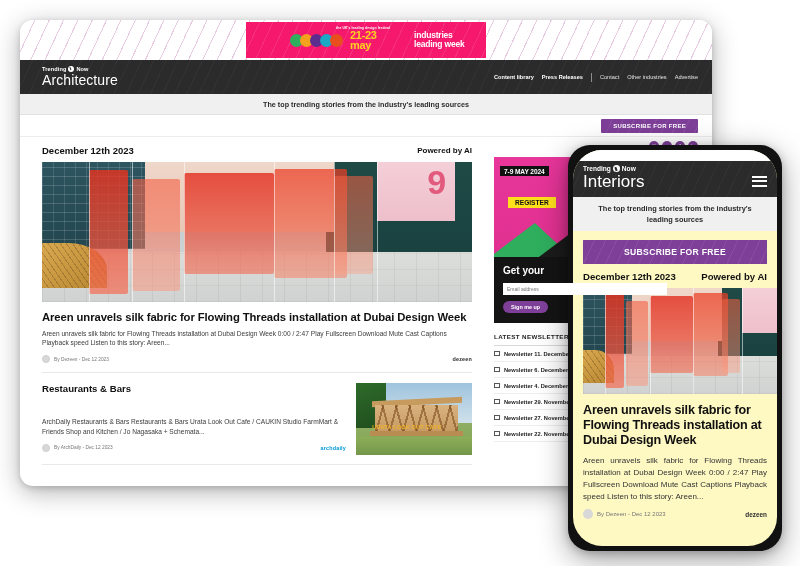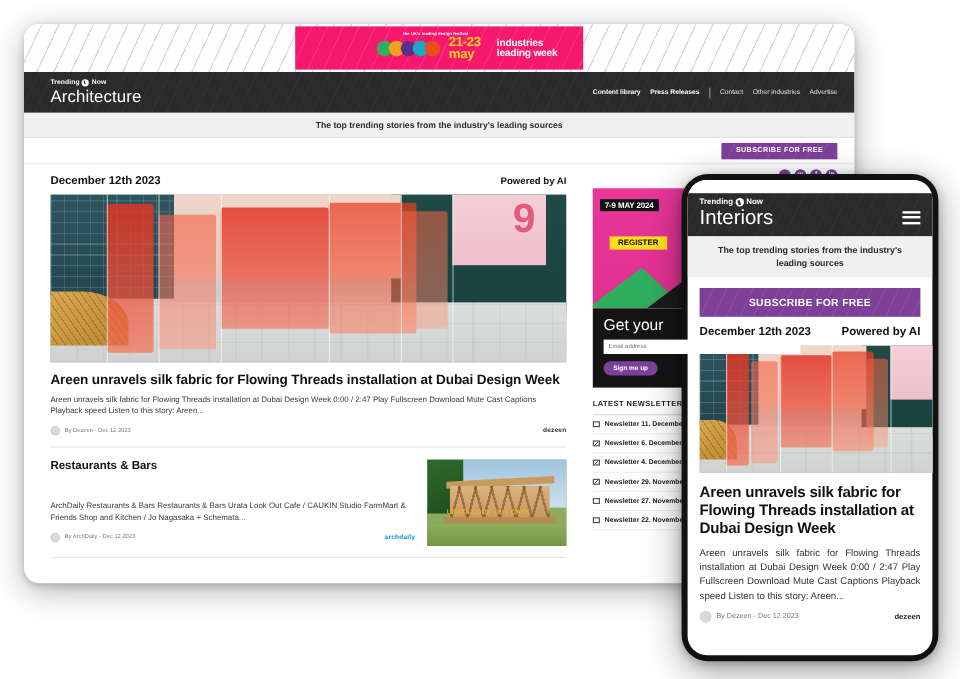--- a/index.html
+++ b/index.html
@@ -25,21 +25,21 @@
     background-image: repeating-linear-gradient(115deg,
       rgba(214,160,200,0.55) 0 1px, rgba(255,255,255,0) 1px 13px);
     display: flex; align-items: center; justify-content: center;
   }
   .cdw-banner {
     width: 240px; height: 36px; background: #f5186d;
     display: flex; align-items: center; position: relative;
     background-image: repeating-linear-gradient(115deg,
       rgba(255,255,255,0.10) 0 1px, rgba(255,255,255,0) 1px 12px);
   }
-  .cdw-left { display:flex; align-items:center; gap:4px; padding-left: 68px; }
+  .cdw-left { display:flex; align-items:center; gap:4px; padding-left: 44px; }
   .cdw-logo { display:flex; align-items:center; }
   .cdw-blob { width: 13px; height: 13px; border-radius: 50%; display:inline-block; margin-right:-3px; }
   .cdw-sup { position:absolute; left:90px; top:4px; font-size:3.4px; color:#fff; font-weight:700; letter-spacing:.1px;}
   .cdw-dates { color:#ffd21e; font-weight:800; font-size:11px; line-height:10px; letter-spacing:-.3px; margin-left:6px;}
   .cdw-dates span { display:block; }
   .cdw-name { position:absolute; left:168px; color:#fff; font-weight:800; font-size:8.5px; line-height:9.5px; letter-spacing:-.2px;}
 
   
   .site-head {
     background:#2b2b2b; height: 34px; display:flex; align-items:center;
@@ -149,41 +149,41 @@
   .promo .d1{position:absolute;left:6px;top:9px;background:#111;color:#fff;font-size:6.6px;font-weight:800;padding:1.5px 4px;letter-spacing:-.1px;}
   .promo .d2{position:absolute;right:6px;top:22px;background:#111;color:#fff;font-size:6.6px;font-weight:800;padding:1.5px 4px;}
   .promo .reg{position:absolute;left:14px;top:40px;background:#ffe01b;color:#111;font-size:6.6px;font-weight:800;padding:2px 7px;}
   .promo .g1{position:absolute;left:-4px;bottom:0;width:40%;height:34%;background:#2fae5e;clip-path:polygon(0 100%,55% 0,100% 100%);}
   .promo .g2{position:absolute;left:22%;bottom:0;width:34%;height:26%;background:#1b1b1b;clip-path:polygon(0 100%,50% 0,100% 100%);}
   .promo .g3{position:absolute;left:44%;bottom:0;width:40%;height:30%;background:#f4a11d;clip-path:polygon(0 100%,48% 0,100% 100%);}
   .promo .g4{position:absolute;right:-2px;bottom:0;width:26%;height:20%;background:#7e3f98;clip-path:polygon(0 100%,50% 0,100% 100%);}
 
   .nlbox { background:#141414; padding:8px 9px 10px; position:relative; overflow:hidden;}
   .nlbox::after{content:"";position:absolute;right:-18px;top:-10px;width:70px;height:110px;background:#2a2a2a;border-radius:50%;}
-  .nl-t1{font-size:13px;font-weight:400;color:#fff;line-height:12px;position:relative;z-index:2;}
+  .nl-t1{font-size:10px;font-weight:700;color:#fff;line-height:12px;position:relative;z-index:2;}
   .nl-t2{font-size:11px;font-weight:800;color:#b36fd4;line-height:12px;margin-bottom:7px;position:relative;z-index:2;}
   .nl-in{width:88%;height:12px;background:#fff;border:none;font-size:5px;color:#9a9a9a;padding:0 4px;position:relative;z-index:2;}
   .nl-btn{margin-top:5px;background:#7e3f98;color:#fff;border:none;border-radius:8px;font-size:5.4px;font-weight:700;padding:3px 8px;position:relative;z-index:2;cursor:pointer;}
 
   .lnl-h { font-size:6.2px; font-weight:700; color:#222; letter-spacing:.4px; padding:10px 0 5px; border-bottom:1px solid #d8d8d8;}
   .lnl-i { display:flex; align-items:center; gap:4px; padding:4.5px 0; border-bottom:1px solid #ededed; font-size:5.7px; color:#222; font-weight:600;}
   .env { width:6px;height:4.5px;border:.8px solid #555;position:relative;flex:none;}
   .env::after{content:"";position:absolute;left:0;top:0;width:100%;height:100%;
     background:linear-gradient(135deg,transparent 46%,#555 46%,#555 54%,transparent 54%);}
 
   
   .wm-a { position:absolute; right:66px; bottom:-20px; font-size:118px; font-weight:800; color:#111; font-family:"Liberation Sans",sans-serif; line-height:100px; letter-spacing:-8px;}
 
   
   .phone {
     position:absolute; left:568px; top:145px; width:214px; height:406px;
     background:#111; border-radius:22px; padding:5px;
     box-shadow: 0 8px 30px rgba(0,0,0,0.38), 0 2px 8px rgba(0,0,0,0.22);
   }
-  .phone-screen { width:100%; height:100%; background:#ffffff; border-radius:16px; overflow:hidden; }
+  .phone-screen { width:100%; height:100%; background:#fef9c3; border-radius:29px; overflow:hidden; }
   .ph-notch { height:11px; background:#fff; }
   .ph-head { background:#2b2b2b; padding:4px 10px 6px; display:flex; align-items:flex-end; justify-content:space-between;
     background-image: repeating-linear-gradient(115deg, rgba(255,255,255,0.035) 0 1px, rgba(255,255,255,0) 1px 11px);}
   .ph-brand-top{display:flex;align-items:center;gap:2px;font-size:6.6px;font-weight:800;color:#fff;}
   .ph-dot{width:7px;height:7px;border-radius:50%;background:#fff;position:relative;display:inline-block;}
   .ph-dot::after{content:"";position:absolute;left:2.4px;top:1.5px;width:1.5px;height:4px;background:#2b2b2b;transform:rotate(-20deg);}
   .ph-sec{font-size:17px;color:#fff;line-height:19px;}
   .burger{display:flex;flex-direction:column;gap:2.6px;padding-bottom:4px;cursor:pointer;}
   .burger i{display:block;width:15px;height:2px;background:#fff;}
   .ph-tag{background:#f0f0f0;text-align:center;font-size:7.4px;font-weight:700;color:#2b2b2b;line-height:11px;padding:6px 16px;}

